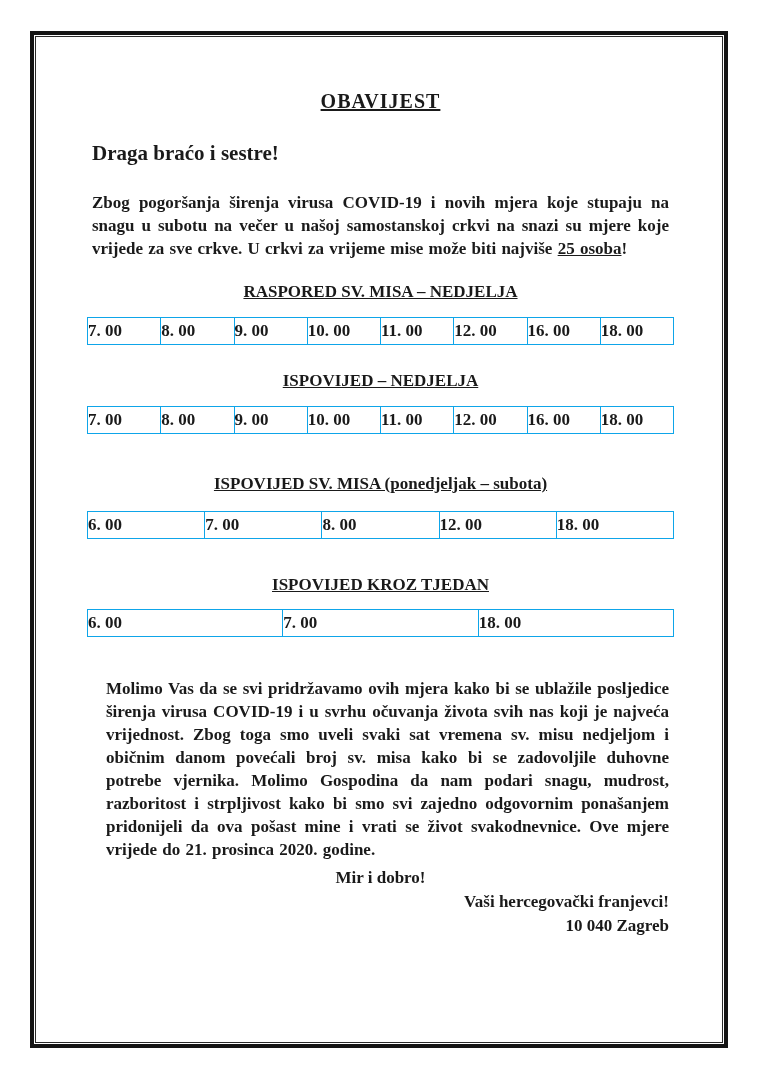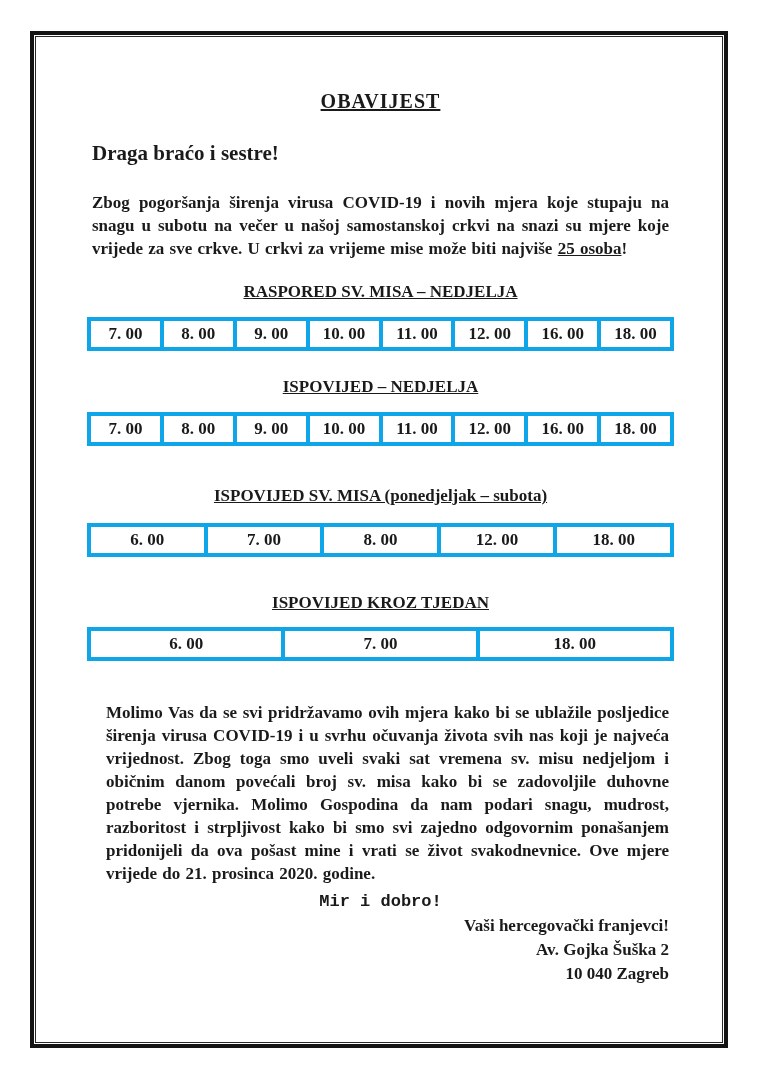--- a/index.html
+++ b/index.html
@@ -38,26 +38,26 @@
   .mt-h4 { margin-top:34px; }
   table.times {
     width:calc(100% + 10px); margin-left:-5px;
     border-collapse:collapse; table-layout:fixed;
   }
   .mt-t1 { margin-top:14px; }
   .mt-t2 { margin-top:14px; }
   .mt-t3 { margin-top:16px; }
   .mt-t4 { margin-top:13px; }
   table.times td {
-    border:4px solid #0ea5e9;
-    text-align:center; font-size:17px; font-weight:bold;
+    border:1px solid #0ea5e9;
+    font-size:17px; font-weight:bold;
     padding:2px 0 3px; line-height:21px;
   }
   .closing { margin-top:40px;margin-left:14px; }
-  .salutation { margin-top:5px; text-align:center; font-size:17px; line-height:23px;font-family:Liberation Mono, monospace; }
+  .salutation { margin-top:5px; text-align:center; font-size:17px; line-height:23px; }
   .signature { margin-top:1px; text-align:right; font-size:17px; line-height:24px; }
 </style>
 </head>
 <body>
 
 <div>
   <div class="frame">
     <div class="frame-inner"></div>
   </div>
 
@@ -124,18 +124,17 @@
       </tr>
     </tbody>
       </table>
 
     <p class="para closing">Molimo Vas da se svi pridržavamo ovih mjera kako bi se ublažile posljedice širenja virusa COVID-19 i u svrhu očuvanja života svih nas koji je najveća vrijednost. Zbog toga smo uveli svaki sat vremena sv. misu nedjeljom i običnim danom povećali broj sv. misa kako bi se zadovoljile duhovne potrebe vjernika. Molimo Gospodina da nam podari snagu, mudrost, razboritost i strpljivost kako bi smo svi zajedno odgovornim ponašanjem pridonijeli da ova pošast mine i vrati se život svakodnevnice. Ove mjere vrijede do 21. prosinca 2020. godine.</p>
 
     <div class="salutation">Mir i dobro!</div>
 
     <div class="signature">
       <div>Vaši hercegovački franjevci!</div>
-      <div>Av. Gojka Šuška 2</div>
       <div>10 040 Zagreb</div>
     </div>
 
   </div>
 </div>
 
 </body></html>

